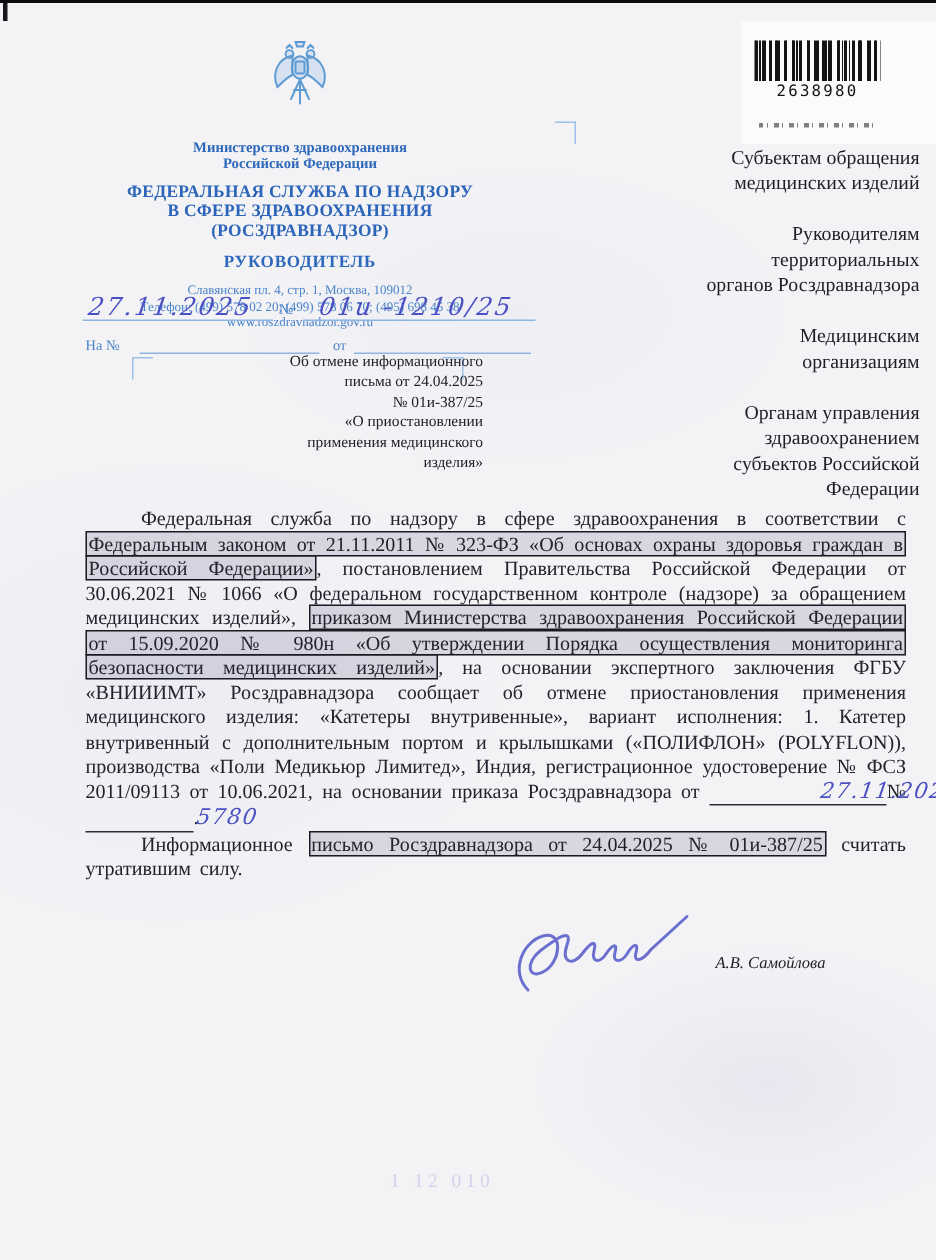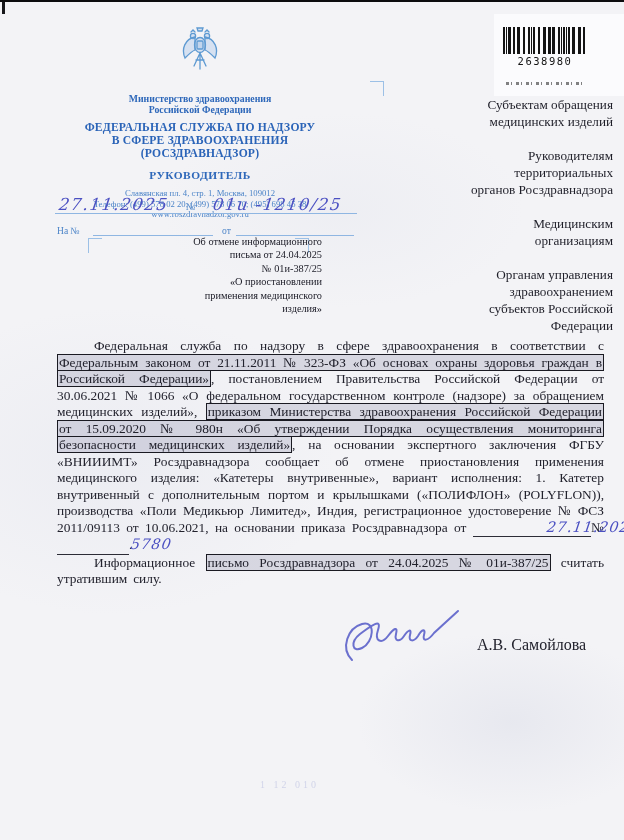--- a/index.html
+++ b/index.html
@@ -69,23 +69,23 @@
   .body p { margin:0; text-indent:37px; }
   .linkbox { border:1px solid #1a1a22; background:rgba(68,68,118,.16); padding:0 1px;
              box-decoration-break:clone; -webkit-box-decoration-break:clone; }
   .blank { display:inline-block; border-bottom:1.2px solid #2c2c36; text-align:center; }
   .blank.bdate { width:118px; }
   .blank.bnum  { width:72px; }
   .hw-inline { font-size:14.5px; letter-spacing:1px; display:inline-block; transform:skewX(-8deg); line-height:12px; }
 
   
   .sig-svg  { position:absolute; left:338px; top:598px; }
-  .sig-name { position:absolute; left:477px; top:636px; font-size:16px; color:#22222d; }
+  .sig-name { position:absolute; left:477px; top:636px; font-size:11px; color:#22222d;font-style:italic; }
 
-  .faint-footer { position:absolute; left:260px; top:779px; font-size:10px; letter-spacing:3px;
+  .faint-footer { position:absolute; left:260px; top:779px; font-size:13px; letter-spacing:3px;
                   color:rgba(130,140,205,.30); filter:blur(.4px); }
 </style>
 </head>
 <body>
 
 <div class="page">
 
   <div class="scan-top"></div>
   <div class="scan-tick"></div>
 

